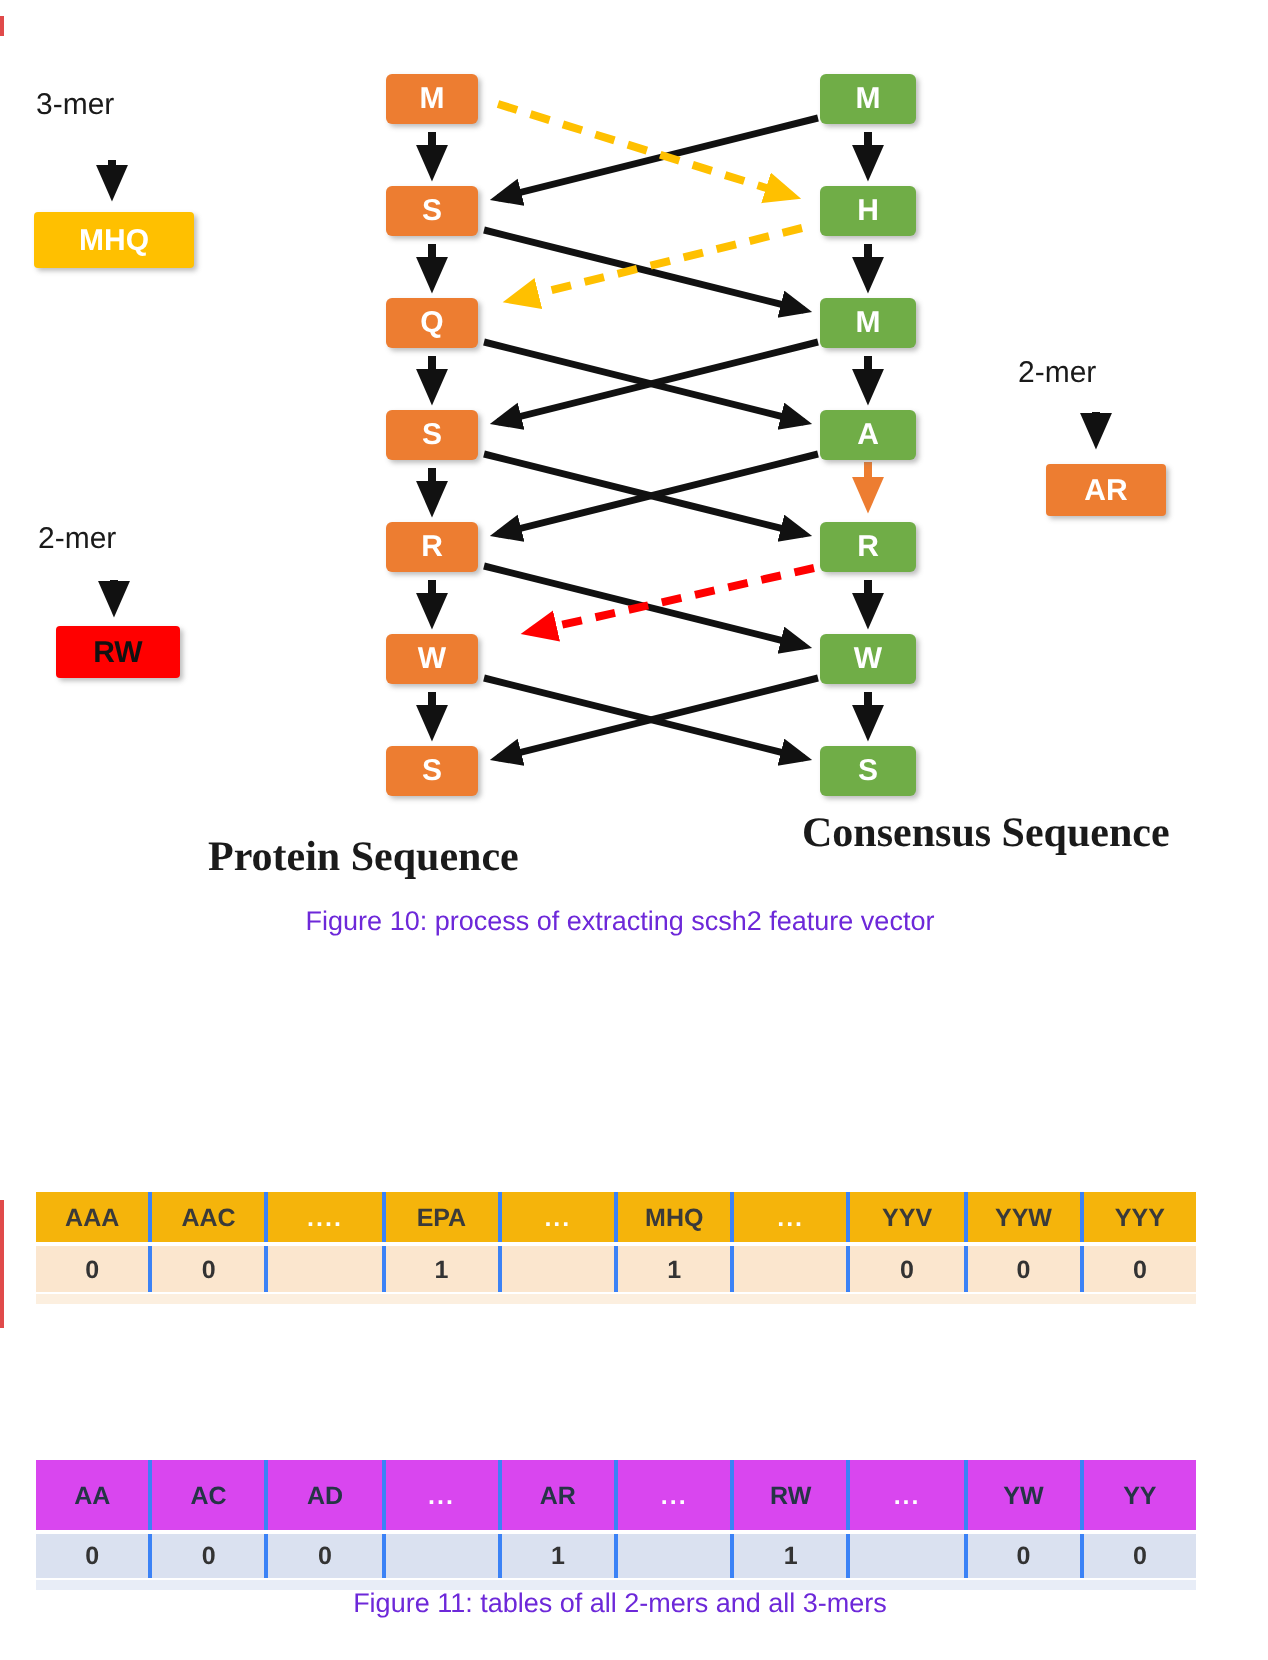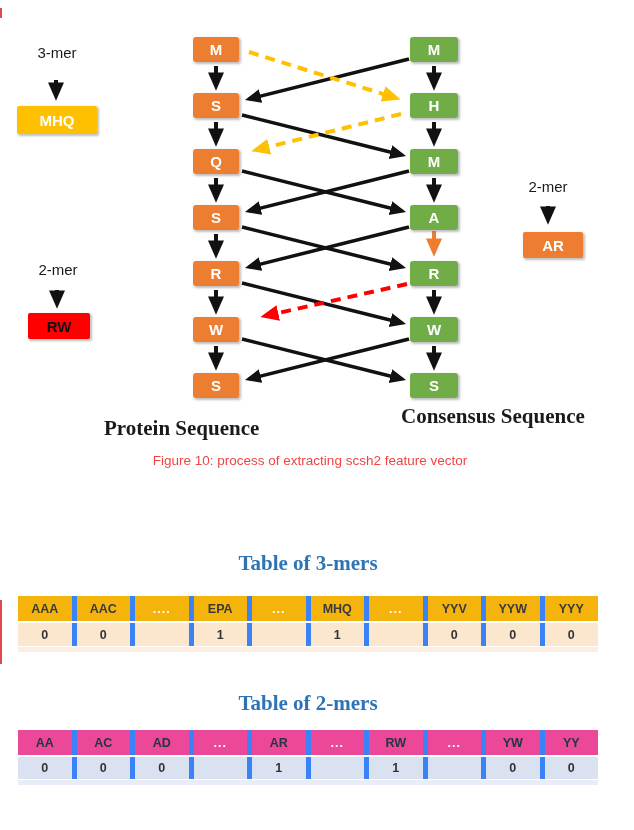--- a/index.html
+++ b/index.html
@@ -6,45 +6,45 @@
   #page{position:relative;width:634px;height:830px;background:#ffffff;overflow:hidden;
         font-family:"Liberation Sans",sans-serif;}
   
   .seqbox{position:absolute;width:46px;height:25px;border-radius:3px;
           display:flex;align-items:center;justify-content:center;
           color:#fff;font-size:15px;font-weight:600;
           box-shadow:1.5px 1.5px 2.5px rgba(110,110,110,.45);}
   .orange{background:#ED7D31;}
   .green{background:#70AD47;width:48px;}
   
-  .merlabel{position:absolute;font-size:15px;color:#1a1a1a;text-align:center;width:78px;}
+  .merlabel{position:absolute;font-size:15px;color:#1a1a1a;text-align:left;width:78px;}
   .merbox{position:absolute;display:flex;align-items:center;justify-content:center;
           font-size:15px;font-weight:700;border-radius:2px;
           box-shadow:1.5px 1.5px 2.5px rgba(110,110,110,.45);}
   #mhq-box{left:17px;top:106px;width:80px;height:28px;background:#FFC000;color:#fff;}
   #rw-box{left:28px;top:313px;width:62px;height:26px;background:#FF0000;color:#111;}
   #ar-box{left:523px;top:232px;width:60px;height:26px;background:#ED7D31;color:#fff;}
   .seqtitle{position:absolute;font-family:"Liberation Serif",serif;font-weight:700;
             font-size:21px;color:#1a1a1a;white-space:nowrap;}
   .figcaption{position:absolute;left:0;width:620px;text-align:center;
-              font-size:13.5px;color:#ef4444;}
+              font-size:13.5px;color:#6d28d9;}
   
   .tablehead{position:absolute;left:18px;width:580px;text-align:center;
              font-family:"Liberation Serif",serif;font-weight:700;
              font-size:21px;color:#2E74B5;}
   .ttable{position:absolute;left:18px;width:580px;}
   .trow{display:flex;width:580px;}
   .trow .cell{flex:1;display:flex;align-items:center;justify-content:center;
-              border-right:5px solid #3b82f6;font-size:12.5px;font-weight:700;}
+              border-right:2px solid #3b82f6;font-size:12.5px;font-weight:700;}
   .trow .cell:last-child{border-right:none;}
   .t3head .cell{background:#F5B40B;height:25px;color:#3a3a3a;}
   .t3row .cell{background:#FBE6CE;height:23px;color:#333;}
   .t3row{margin-top:2px;}
   .t3strip{margin-top:1px;height:5px;background:#FCEFDF;width:580px;}
-  .t2head .cell{background:#ec4899;height:25px;color:#253545;}
+  .t2head .cell{background:#d946ef;height:35px;color:#253545;}
   .t2row .cell{background:#DAE1F0;height:22px;color:#333;}
   .t2row{margin-top:2px;}
   .t2strip{margin-top:1px;height:5px;background:#E8EDF7;width:580px;}
   .dots{color:#ffffff !important;letter-spacing:1px;}
   
   .edge-mark{position:absolute;left:0;width:2px;background:#e04a4a;}
   svg.arrows{position:absolute;left:0;top:0;}
 </style>
 </head>
 <body>
@@ -144,21 +144,20 @@
 
     <div class="merlabel" style="left:509px;top:178px">2-mer</div>
     <div class="merbox" id="ar-box">AR</div>
 
     <div class="seqtitle" style="left:104px;top:416px">Protein Sequence</div>
     <div class="seqtitle" style="left:401px;top:404px">Consensus Sequence</div>
 
     <div class="figcaption" style="top:453px">Figure 10: process of extracting scsh2 feature vector</div>
   </div>
 
-  <div class="tablehead" style="top:551px">Table of 3-mers</div>
 
   <div class="ttable" style="top:596px">
     <div class="trow t3head">
       <div class="cell">AAA</div>
       <div class="cell">AAC</div>
       <div class="cell dots">....</div>
       <div class="cell">EPA</div>
       <div class="cell dots">...</div>
       <div class="cell">MHQ</div>
       <div class="cell dots">...</div>
@@ -174,21 +173,20 @@
       <div class="cell"></div>
       <div class="cell">1</div>
       <div class="cell"></div>
       <div class="cell">0</div>
       <div class="cell">0</div>
       <div class="cell">0</div>
     </div>
     <div class="t3strip"></div>
   </div>
 
-  <div class="tablehead" style="top:691px">Table of 2-mers</div>
 
   <div class="ttable" style="top:730px">
     <div class="trow t2head">
       <div class="cell">AA</div>
       <div class="cell">AC</div>
       <div class="cell">AD</div>
       <div class="cell dots">...</div>
       <div class="cell">AR</div>
       <div class="cell dots">...</div>
       <div class="cell">RW</div>
@@ -204,14 +202,15 @@
       <div class="cell">1</div>
       <div class="cell"></div>
       <div class="cell">1</div>
       <div class="cell"></div>
       <div class="cell">0</div>
       <div class="cell">0</div>
     </div>
     <div class="t2strip"></div>
   </div>
 
+  <div class="figcaption" style="top:794px">Figure 11: tables of all 2-mers and all 3-mers</div>
 
 </div>
 
 </body></html>

